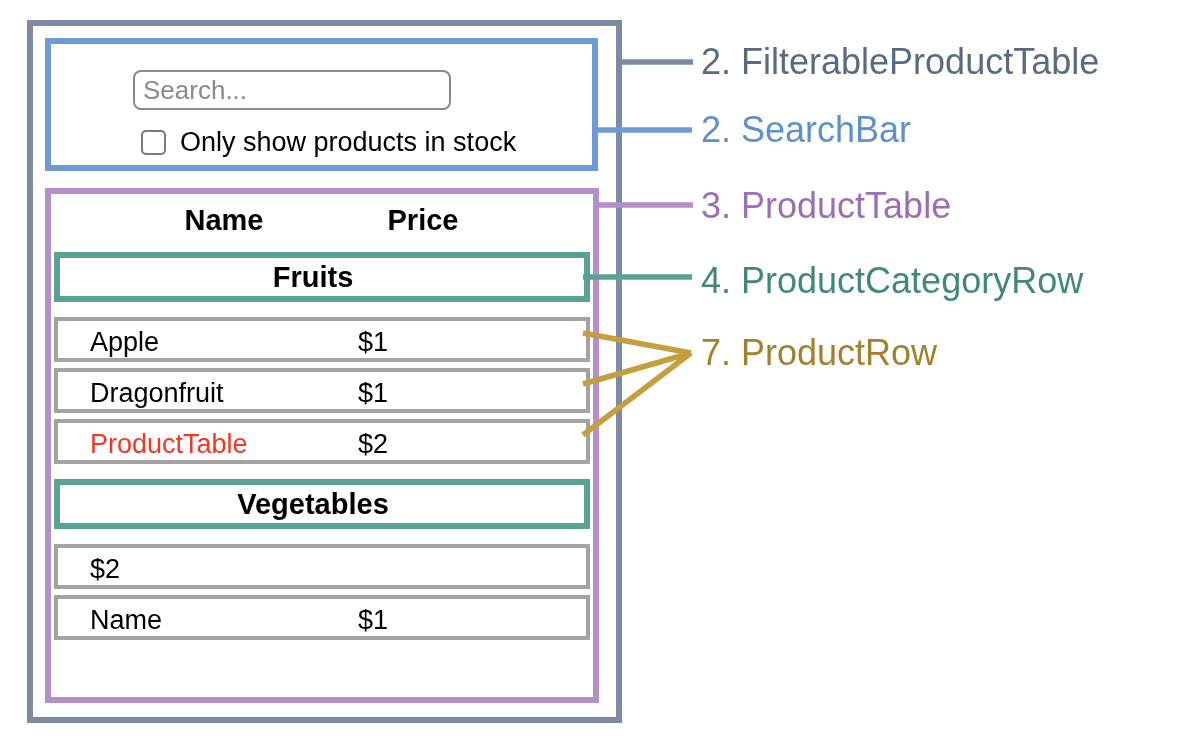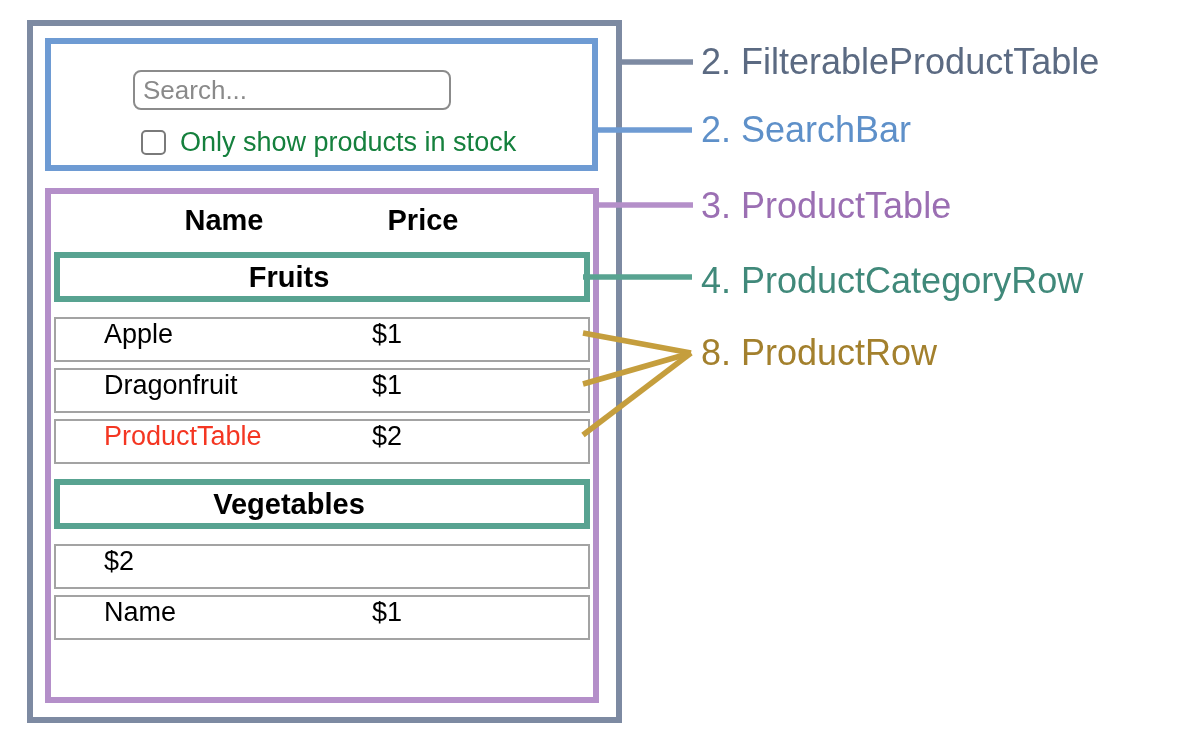--- a/index.html
+++ b/index.html
@@ -28,41 +28,41 @@
     border:2.5px solid #8b8b8b;border-radius:8px;box-sizing:border-box;
     font-family:"Liberation Sans", sans-serif;font-size:26px;color:#222;
     padding:0 0 0 8px;outline:none;background:#fff;
   }
   .search-input::placeholder{color:#8a8a8a;opacity:1;}
   .checkbox-row{display:flex;align-items:center;margin:19px 0 0 46px;}
   .checkbox{
     width:25px;height:25px;border:2px solid #7a7a7a;border-radius:5px;
     box-sizing:border-box;background:#fff;flex:0 0 auto;cursor:pointer;
   }
-  .checkbox-label{margin-left:14px;font-size:27px;color:#15803d;line-height:27px;}
+  .checkbox-label{margin-left:14px;font-size:27px;color:#000000;line-height:27px;}
 
   
   .tbl-header{display:flex;margin:10px 0 0 39px;font-weight:bold;font-size:29px;line-height:32px;color:#000;}
   .tbl-header .h-name{width:268px;text-align:center;}
   .tbl-header .h-price{width:130px;text-align:center;}
 
   .cat-row{
     margin:16px 3px 15px 3px;height:50px;border:6px solid #58a391;
-    box-sizing:border-box;display:flex;align-items:center;background:#fff;
+    box-sizing:border-box;display:flex;align-items:center;background:#fff;padding-left:24px;
   }
   .cat-row .cat-label{
     margin-left:30px;width:398px;text-align:center;
     font-weight:bold;font-size:29px;line-height:38px;color:#000;
   }
   .cat-row.veg{margin-top:15px;}
 
   .prod-row{
-    margin:6px 3px 0 3px;height:45px;border:2px solid #a3a3a3;
-    box-sizing:border-box;display:flex;align-items:flex-start;
-    padding-left:48px;background:#fff;
+    margin:6px 3px 0 3px;height:45px;border:4px solid #a3a3a3;
+    box-sizing:border-box;display:flex;align-items:flex-end;
+    padding-left:32px;background:#fff;
   }
   .prod-row.first{margin-top:9px;}
   .prod-row.after-cat{margin-top:5px;}
   .prod-row .p-name{width:268px;font-size:27px;color:#000;}
   .prod-row .p-name.oos{color:#f43622;}
   .prod-row .p-price{font-size:27px;color:#000;}
 
   
   .legend-item{position:absolute;left:701px;font-size:36px;line-height:44px;white-space:nowrap;}
   .legend-1{top:40px;color:#5b6a82;}
@@ -132,13 +132,13 @@
   <line x1="583" y1="277" x2="692" y2="277" stroke="#58a391" stroke-width="5.5"></line>
   <line x1="583" y1="333" x2="691" y2="353" stroke="#c59e3d" stroke-width="5.5"></line>
   <line x1="583" y1="384" x2="691" y2="353" stroke="#c59e3d" stroke-width="5.5"></line>
   <line x1="583" y1="435" x2="691" y2="353" stroke="#c59e3d" stroke-width="5.5"></line>
 </svg>
 
 <div class="legend-item legend-1">2. FilterableProductTable</div>
 <div class="legend-item legend-2">2. SearchBar</div>
 <div class="legend-item legend-3">3. ProductTable</div>
 <div class="legend-item legend-4">4. ProductCategoryRow</div>
-<div class="legend-item legend-5">8. ProductRow</div>
+<div class="legend-item legend-5">7. ProductRow</div>
 
 </body></html>

